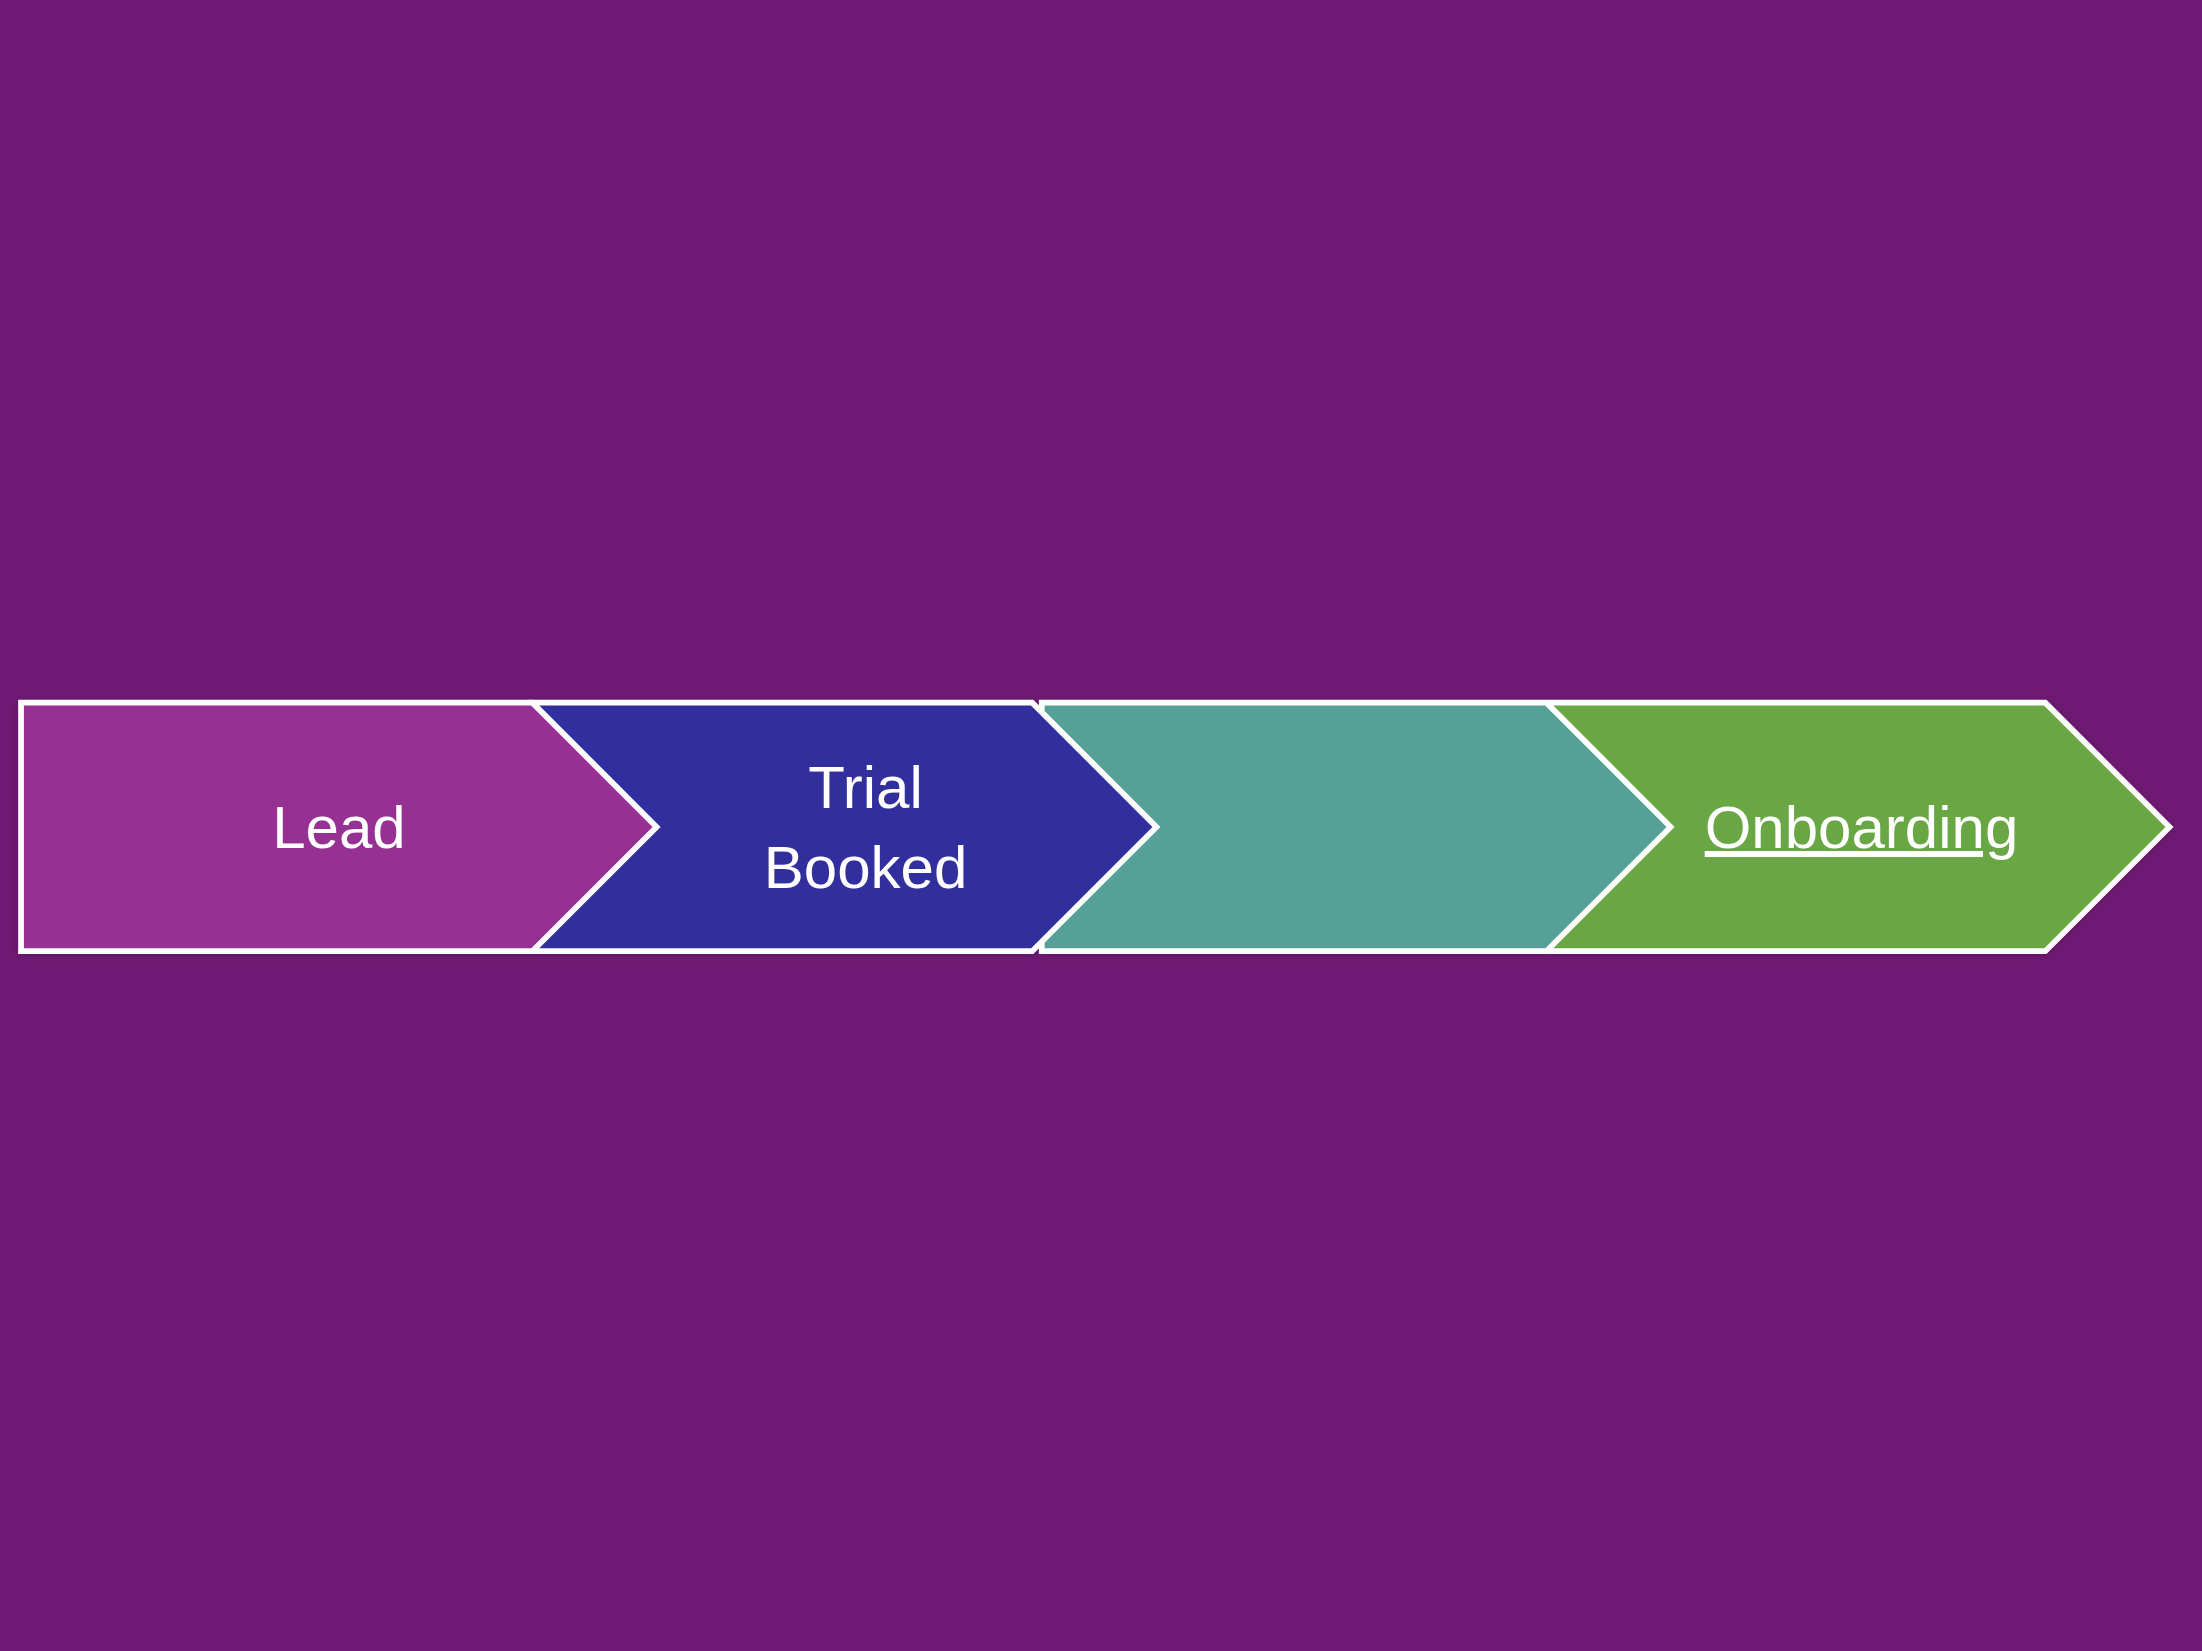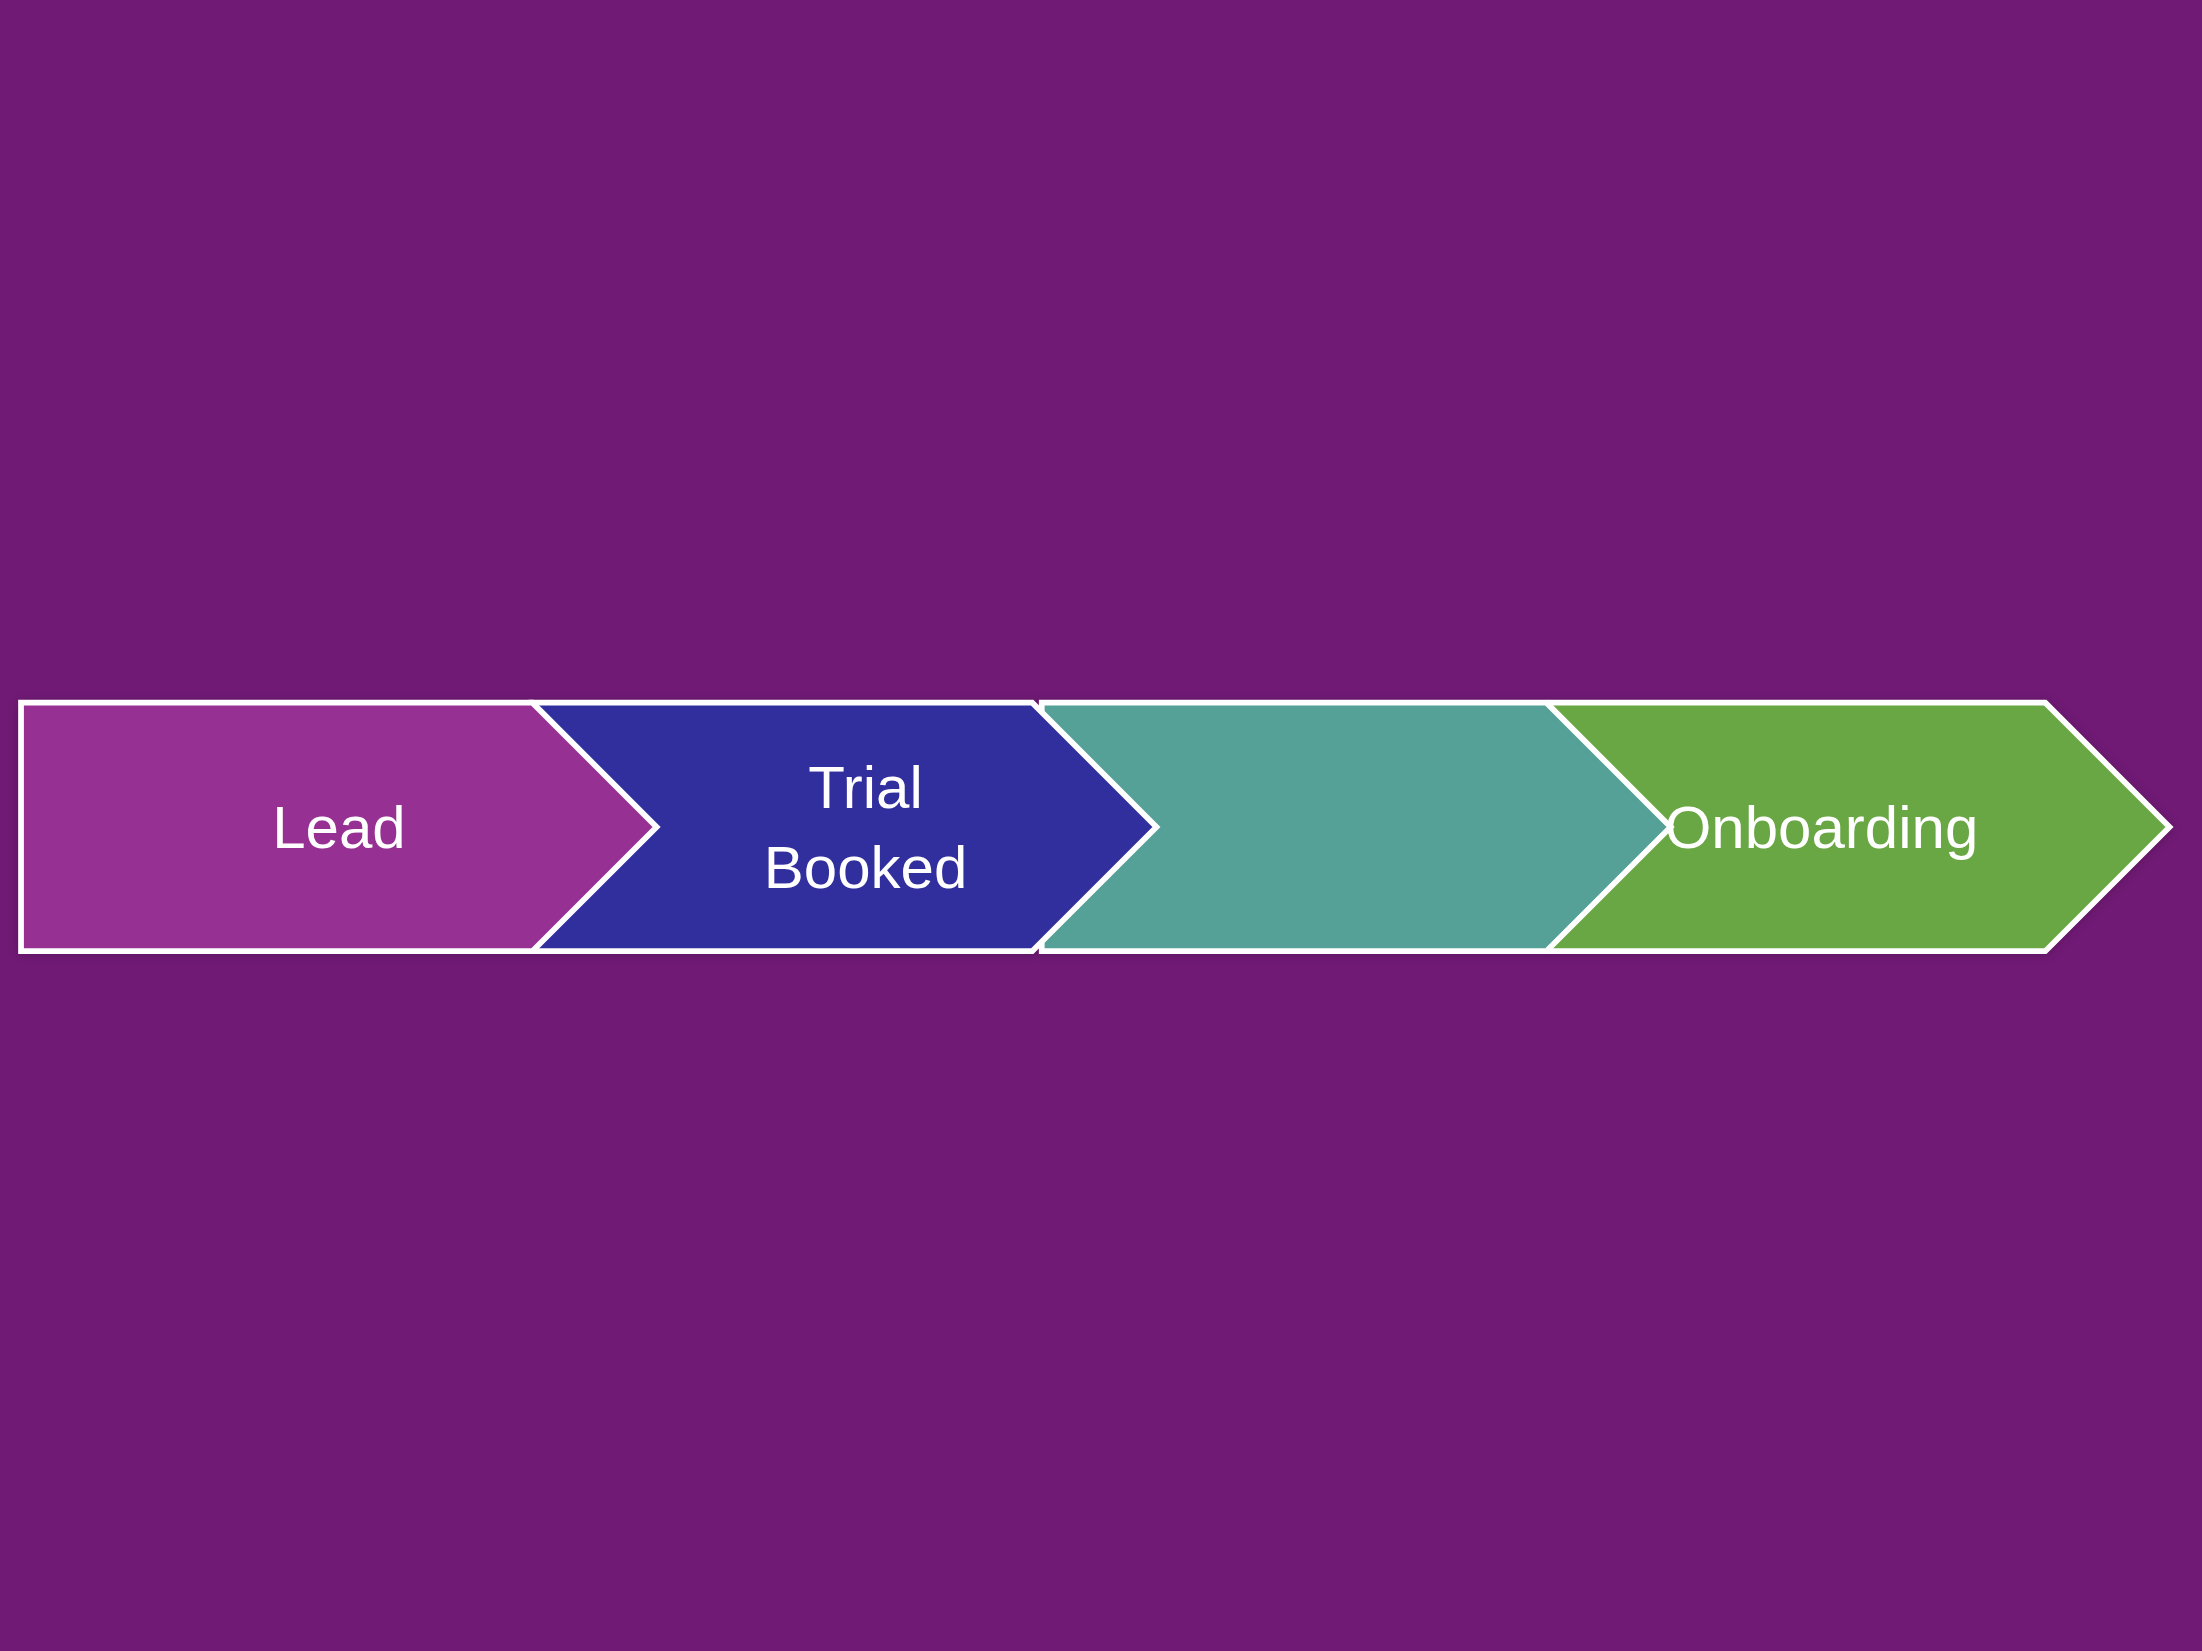--- a/index.html
+++ b/index.html
@@ -55,16 +55,16 @@
     <polygon points="556,735 1080,735 1210,865 1080,995 556,995" fill="#312E9D"></polygon>
     <polygon points="22,735 557,735 687,865 557,995 22,995" fill="#963092"></polygon>
   </svg>
 
   <div class="step-label" style="left:21px;   width:636px;">Lead</div>
 
   <div class="step-label" style="left:553px;  width:625px;">Trial
 Booked</div>
 
 
-  <div class="step-label" style="left:1512px; width:619px;">Onboarding</div>
+  <div class="step-label" style="left:1552px; width:619px;text-decoration:underline;">Onboarding</div>
 
 </div>
 
 
 </body></html>

